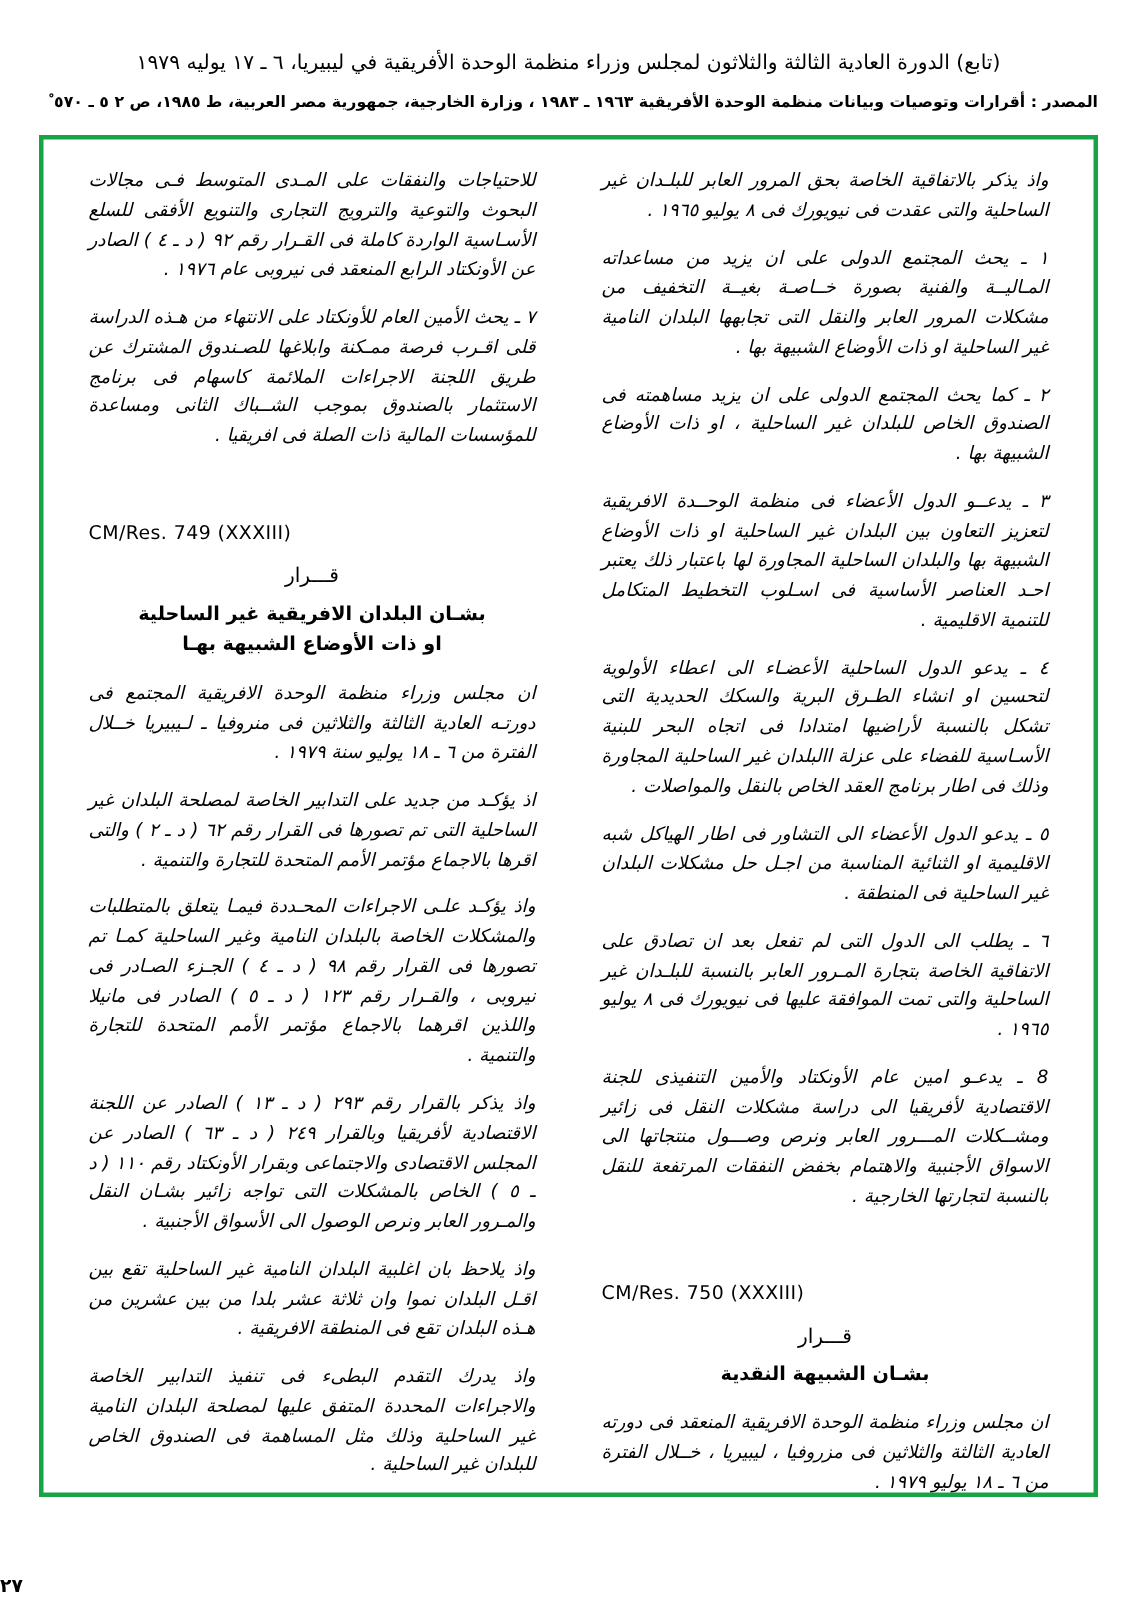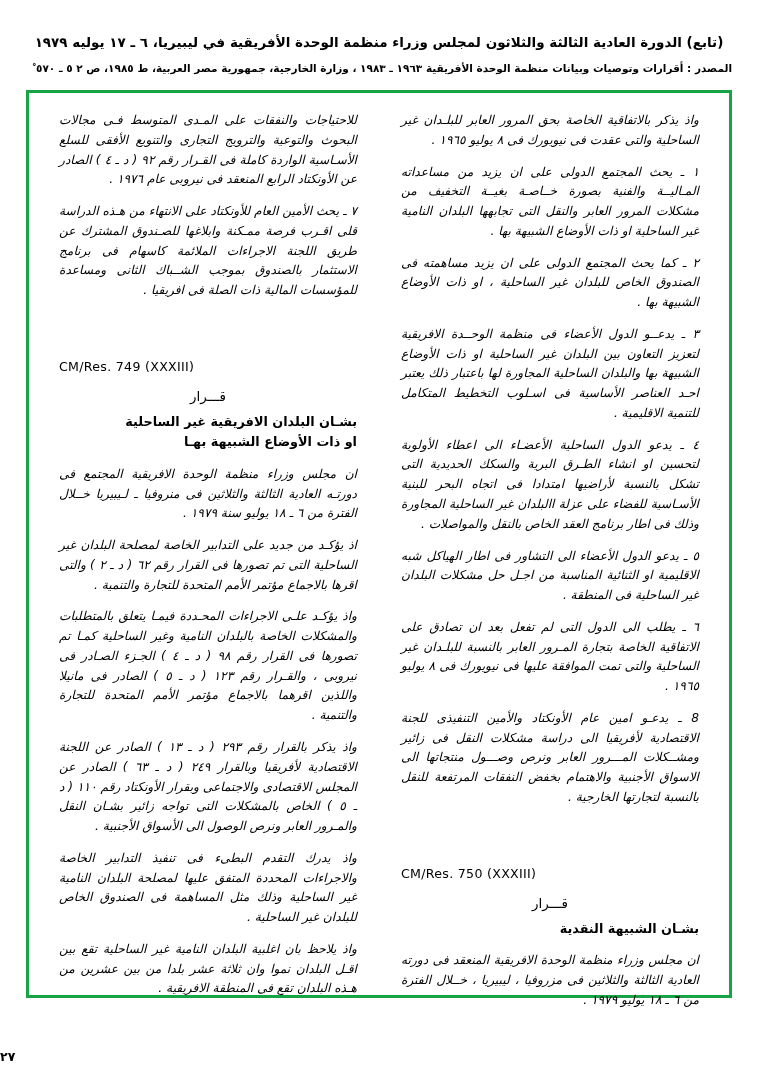--- a/index.html
+++ b/index.html
@@ -19,21 +19,21 @@
     width: 758px;
     height: 1078px;
     box-sizing: border-box;
     padding: 22px 26px 0 26px;
     position: relative;
   }
   
   .hdr-title {
     text-align: center;
     font-size: 13.5px;
-    font-weight: bold;
+    font-weight: normal;
     line-height: 1.5;
     margin: 10px 0 0 0;
     letter-spacing: 0px;
   }
   .hdr-source {
     font-size: 10.5px;
     font-weight: bold;
     line-height: 1.5;
     margin: 9px 0 0 0;
   }
@@ -63,35 +63,35 @@
   p.par {
     margin: 0 0 12px 0;
     font-size: 12.2px;
     line-height: 1.62;
     text-align: justify;
     text-justify: inter-word;
     font-style: italic;
   }
 
   .res-code {
-    margin: 28px 0 14px 0;
+    margin: 16px 0 14px 0;
     font-size: 12.6px;
     direction: ltr;
     text-align: left;
     letter-spacing: 0.3px;
   }
   .res-word {
     text-align: center;
     font-weight: normal;
     font-size: 13.5px;
     margin: 10px 0 8px 0;
     letter-spacing: 2px;
   }
   .res-subject {
-    text-align: right;
+    text-align: center;
     font-weight: bold;
     font-size: 12.8px;
     line-height: 1.6;
     margin: 0 0 12px 0;
   }
   .spacer-lg { height: 18px; }
 
   .page-num {
     position: absolute;
     bottom: 14px;
@@ -131,20 +131,20 @@
           <p class="par">للاحتياجات والنفقات على المـدى المتوسط فـى مجالات البحوث والتوعية والترويج التجارى والتنويع الأفقى للسلع الأسـاسية الواردة كاملة فى القـرار رقم ٩٢ ( د ـ ٤ ) الصادر عن الأونكتاد الرابع المنعقد فى نيروبى عام ١٩٧٦ .</p>
           <p class="par">٧ ـ يحث الأمين العام للأونكتاد على الانتهاء من هـذه الدراسة قلى اقـرب فرصة ممـكنة وابلاغها للصـندوق المشترك عن طريق اللجنة الاجراءات الملائمة كاسهام فى برنامج الاستثمار بالصندوق بموجب الشــباك الثانى ومساعدة للمؤسسات المالية ذات الصلة فى افريقيا .</p>
           <div class="spacer-lg"></div>
           <div class="res-code">CM/Res. 749 (XXXIII)</div>
           <div class="res-word">قـــرار</div>
           <div class="res-subject">بشـان البلدان الافريقية غير الساحلية<br>او ذات الأوضاع الشبيهة بهـا</div>
           <p class="par">ان مجلس وزراء منظمة الوحدة الافريقية المجتمع فى دورتـه العادية الثالثة والثلاثين فى منروفيا ـ لـيبيريا خــلال الفترة من ٦ ـ ١٨ يوليو سنة ١٩٧٩ .</p>
           <p class="par">اذ يؤكـد من جديد على التدابير الخاصة لمصلحة البلدان غير الساحلية التى تم تصورها فى القرار رقم ٦٢ ( د ـ ٢ ) والتى اقرها بالاجماع مؤتمر الأمم المتحدة للتجارة والتنمية .</p>
           <p class="par">واذ يؤكـد علـى الاجراءات المحـددة فيمـا يتعلق بالمتطلبات والمشكلات الخاصة بالبلدان النامية وغير الساحلية كمـا تم تصورها فى القرار رقم ٩٨ ( د ـ ٤ ) الجـزء الصـادر فى نيروبى ، والقـرار رقم ١٢٣ ( د ـ ٥ ) الصادر فى مانيلا واللذين اقرهما بالاجماع مؤتمر الأمم المتحدة للتجارة والتنمية .</p>
           <p class="par">واذ يذكر بالقرار رقم ٢٩٣ ( د ـ ١٣ ) الصادر عن اللجنة الاقتصادية لأفريقيا وبالقرار ٢٤٩ ( د ـ ٦٣ ) الصادر عن المجلس الاقتصادى والاجتماعى وبقرار الأونكتاد رقم ١١٠ ( د ـ ٥ ) الخاص بالمشكلات التى تواجه زائير بشـان النقل والمـرور العابر ونرص الوصول الى الأسواق الأجنبية .</p>
+          <p class="par">واذ يلاحظ بان اغلبية البلدان النامية غير الساحلية تقع بين اقـل البلدان نموا وان ثلاثة عشر بلدا من بين عشرين من هـذه البلدان تقع فى المنطقة الافريقية .</p>
           <p class="par">واذ يدرك التقدم البطىء فى تنفيذ التدابير الخاصة والاجراءات المحددة المتفق عليها لمصلحة البلدان النامية غير الساحلية وذلك مثل المساهمة فى الصندوق الخاص للبلدان غير الساحلية .</p>
-          <p class="par">واذ يلاحظ بان اغلبية البلدان النامية غير الساحلية تقع بين اقـل البلدان نموا وان ثلاثة عشر بلدا من بين عشرين من هـذه البلدان تقع فى المنطقة الافريقية .</p>
         </div>
     </div>
   </div>
 
   <div class="page-num">٢٧</div>
 </div>
 
 </body></html>

